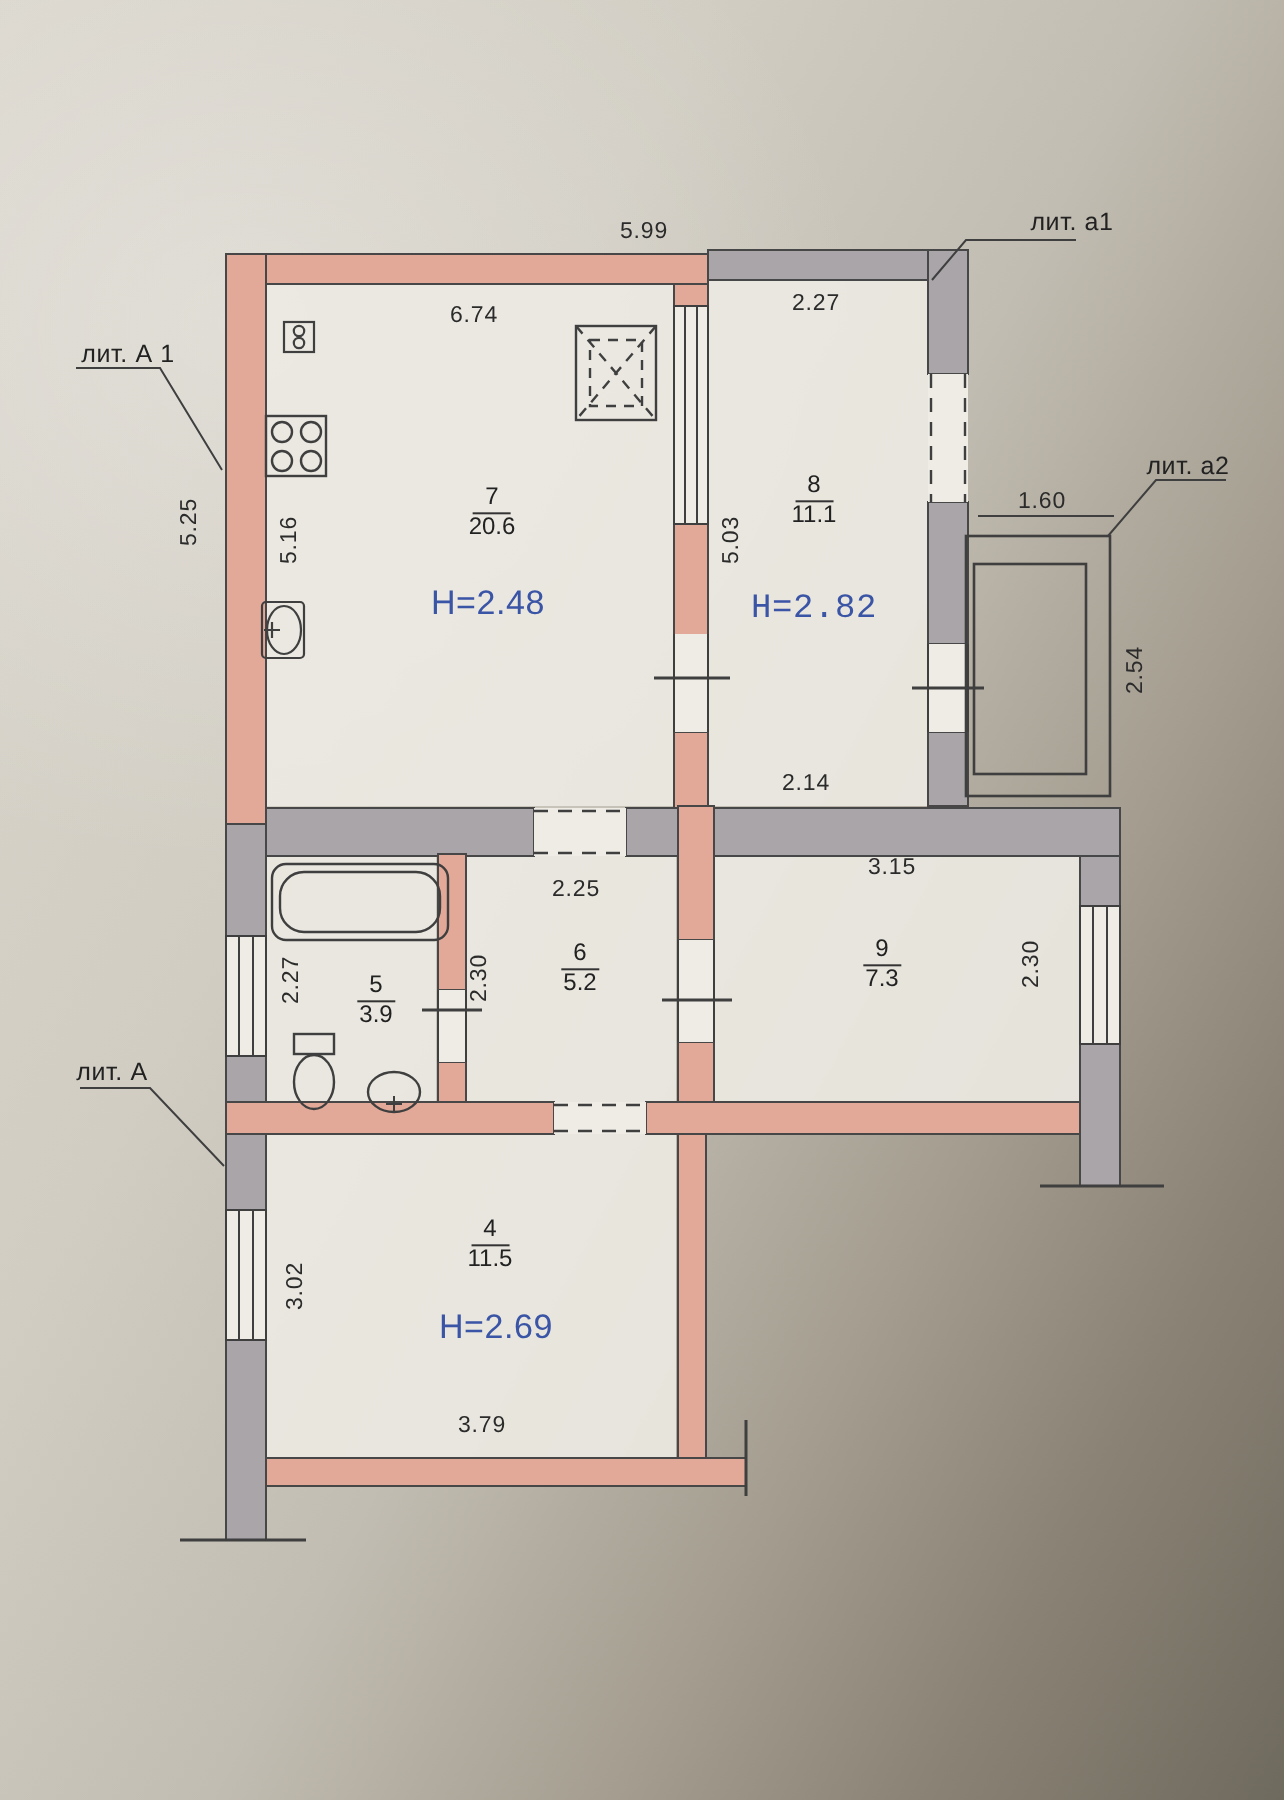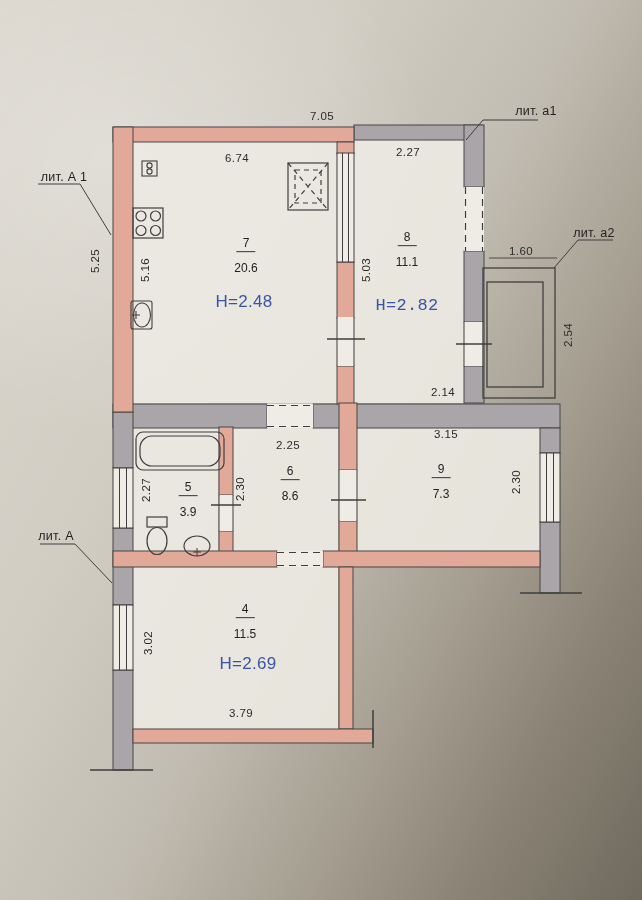--- a/index.html
+++ b/index.html
@@ -28,21 +28,21 @@
   .lit{
     position:absolute; transform:translate(-50%,-50%);
     font-size:12.5px; color:#222; white-space:nowrap; letter-spacing:0.3px;
   }
   .room-label{
     position:absolute; transform:translate(-50%,-50%);
     display:flex; flex-direction:column; align-items:center;
     font-size:12px; color:#222; line-height:1.05; white-space:nowrap;
   }
   .room-label .num{padding:0 6px 1.5px; border-bottom:1.2px solid #333;}
-  .room-label .area{padding-top:10px;}
+  .room-label .area{padding-top:0;}
   .h-label{
     position:absolute; transform:translate(-50%,-50%);
     font-size:17px; color:#3a54a6; letter-spacing:0.3px; white-space:nowrap;
   }
 </style>
 </head>
 <body>
 
 <div class="photo">
 
@@ -179,25 +179,25 @@
   <div class="watermark">
   </div>
 
   <div class="labels">
 
     <div class="lit" style="left:64px; top:177px;">лит. А 1</div>
     <div class="lit" style="left:536px; top:111px;">лит. а1</div>
     <div class="lit" style="left:594px; top:233px;">лит. а2</div>
     <div class="lit" style="left:56px; top:536px;">лит. А</div>
 
-    <div class="dim" style="left:322px; top:116px;">7.05</div>
+    <div class="dim" style="left:322px; top:116px;">5.99</div>
     <div class="dim" style="left:237px; top:158px;">6.74</div>
     <div class="dim" style="left:408px; top:152px;">2.27</div>
     <div class="dim" style="left:521px; top:251px;">1.60</div>
-    <div class="dim" style="left:403px; top:392px;margin-left:40px;">2.14</div>
+    <div class="dim" style="left:403px; top:392px;">2.14</div>
     <div class="dim" style="left:288px; top:445px;">2.25</div>
     <div class="dim" style="left:446px; top:434px;">3.15</div>
     <div class="dim" style="left:241px; top:713px;">3.79</div>
 
     <div class="dim rot" style="left:95px;  top:261px;">5.25</div>
     <div class="dim rot" style="left:145px; top:270px;">5.16</div>
     <div class="dim rot" style="left:366px; top:270px;">5.03</div>
     <div class="dim rot" style="left:568px; top:335px;">2.54</div>
     <div class="dim rot" style="left:146px; top:490px;">2.27</div>
     <div class="dim rot" style="left:240px; top:489px;">2.30</div>
@@ -211,21 +211,21 @@
     <div class="room-label" style="left:407px; top:250px;">
       <span class="num">8</span>
       <span class="area">11.1</span>
     </div>
     <div class="room-label" style="left:188px; top:500px;">
       <span class="num">5</span>
       <span class="area">3.9</span>
     </div>
     <div class="room-label" style="left:290px; top:484px;">
       <span class="num">6</span>
-      <span class="area">8.6</span>
+      <span class="area">5.2</span>
     </div>
     <div class="room-label" style="left:441px; top:482px;">
       <span class="num">9</span>
       <span class="area">7.3</span>
     </div>
     <div class="room-label" style="left:245px; top:622px;">
       <span class="num">4</span>
       <span class="area">11.5</span>
     </div>
 

